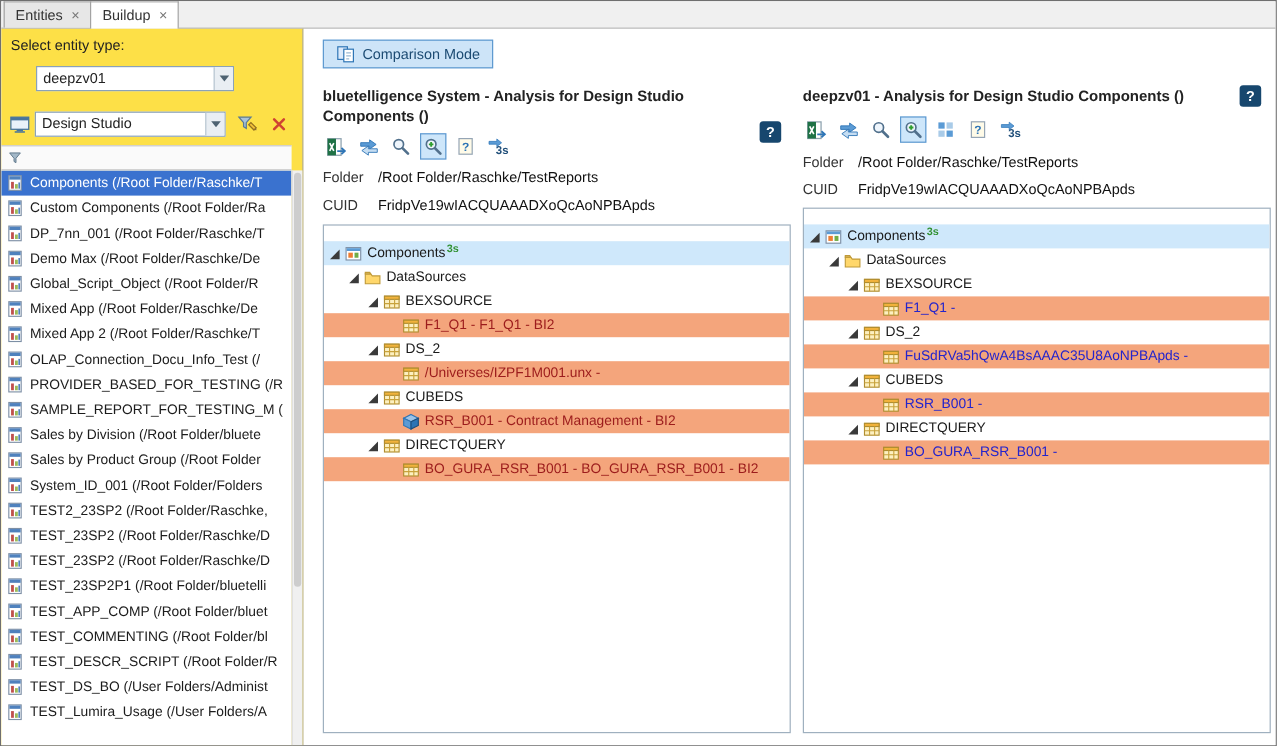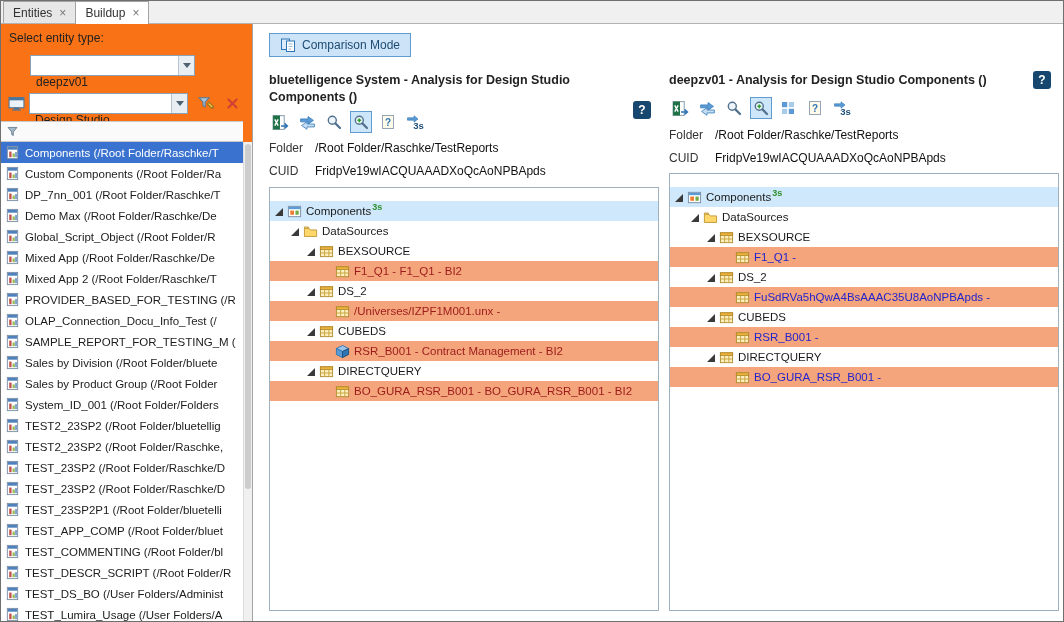--- a/index.html
+++ b/index.html
@@ -6,24 +6,24 @@
   body{margin:0;background:#e6e6e6;font-family:"Liberation Sans",sans-serif}
   .app{position:relative;width:1064px;height:622px;background:#fff;border:1px solid #6f6f6f;overflow:hidden;font-size:12px;color:#222}
 
   
   .tabbar{position:absolute;left:0;top:0;width:100%;height:23px;background:#f0f0f0;border-bottom:1px solid #b2b2b2;display:flex;align-items:center;padding-left:2px}
   .tab{display:inline-flex;align-items:center;gap:7px;height:22px;padding:0 9px;background:#e7e7e7;border:1px solid #a3a3a3;border-bottom:none;margin-right:-1px;color:#333;cursor:default}
   .tab.active{background:#fff;height:23px}
   .tab-close{color:#777;font-size:12px;line-height:1}
 
   
-  .sidebar{position:absolute;left:0;top:23px;bottom:0;width:252px;background:#f97316;border-right:1px solid #a3a3a3}
+  .sidebar{position:absolute;left:0;top:23px;bottom:0;width:252px;background:#fde047;border-right:1px solid #a3a3a3}
   .select-label{position:absolute;left:8px;top:7px;color:#222}
   .combo{position:absolute;height:21px;background:#fff;border:1px solid #8aa2b8;display:flex;align-items:stretch}
-  .combo-value{flex:1;padding:19px 5px;white-space:nowrap;overflow:hidden}
+  .combo-value{flex:1;padding:2px 5px;white-space:nowrap;overflow:hidden}
   .combo-btn{width:16px;background:#e9eef3;border-left:1px solid #b9c6d2;display:flex;align-items:center;justify-content:center}
   .caret{width:0;height:0;border-left:4px solid transparent;border-right:4px solid transparent;border-top:5px solid #4d6272}
   .combo1{left:29px;top:31px;width:165px}
   .combo2{left:28px;top:69px;width:159px}
   .etype-icon{position:absolute;left:6px;top:70px;width:18px;height:18px}
   .sbtn{position:absolute;top:68px;width:23px;height:23px;background:transparent;border:1px solid transparent;display:flex;align-items:center;justify-content:center}
   .sbtn.filter{left:194px}
   .sbtn.clear{left:220px}
   .filter-row{position:absolute;left:0;top:97px;right:9px;height:21px;background:#fafafa;border-top:1px solid #c9c9c9;border-bottom:1px solid #c9c9c9;display:flex;align-items:center;padding-left:5px}
   .list{position:absolute;left:0;top:118px;right:9px;bottom:0;background:#fff;overflow:hidden}
@@ -240,46 +240,46 @@
         <div class="lrow">
           <span class="licon ticon">
             <svg width="15" height="15" viewBox="0 0 16 16">
               <rect x="2.5" y="1.5" width="11" height="13" fill="#fff" stroke="#7d8fa5"></rect>
               <rect x="3" y="2" width="10" height="3" fill="#4f81bd"></rect>
               <rect x="4.5" y="7" width="2.5" height="6" fill="#c0504d"></rect>
               <rect x="8" y="9" width="2.5" height="4" fill="#9bbb59"></rect>
               <rect x="11" y="7.5" width="1.5" height="5.5" fill="#4f81bd"></rect>
             </svg>
           </span>
+          <span class="llabel">OLAP_Connection_Docu_Info_Test (/</span>
+        </div>
+
+        <div class="lrow">
+          <span class="licon ticon">
+            <svg width="15" height="15" viewBox="0 0 16 16">
+              <rect x="2.5" y="1.5" width="11" height="13" fill="#fff" stroke="#7d8fa5"></rect>
+              <rect x="3" y="2" width="10" height="3" fill="#4f81bd"></rect>
+              <rect x="4.5" y="7" width="2.5" height="6" fill="#c0504d"></rect>
+              <rect x="8" y="9" width="2.5" height="4" fill="#9bbb59"></rect>
+              <rect x="11" y="7.5" width="1.5" height="5.5" fill="#4f81bd"></rect>
+            </svg>
+          </span>
           <span class="llabel">PROVIDER_BASED_FOR_TESTING (/R</span>
         </div>
 
         <div class="lrow">
           <span class="licon ticon">
             <svg width="15" height="15" viewBox="0 0 16 16">
               <rect x="2.5" y="1.5" width="11" height="13" fill="#fff" stroke="#7d8fa5"></rect>
               <rect x="3" y="2" width="10" height="3" fill="#4f81bd"></rect>
               <rect x="4.5" y="7" width="2.5" height="6" fill="#c0504d"></rect>
               <rect x="8" y="9" width="2.5" height="4" fill="#9bbb59"></rect>
               <rect x="11" y="7.5" width="1.5" height="5.5" fill="#4f81bd"></rect>
             </svg>
           </span>
-          <span class="llabel">OLAP_Connection_Docu_Info_Test (/</span>
-        </div>
-
-        <div class="lrow">
-          <span class="licon ticon">
-            <svg width="15" height="15" viewBox="0 0 16 16">
-              <rect x="2.5" y="1.5" width="11" height="13" fill="#fff" stroke="#7d8fa5"></rect>
-              <rect x="3" y="2" width="10" height="3" fill="#4f81bd"></rect>
-              <rect x="4.5" y="7" width="2.5" height="6" fill="#c0504d"></rect>
-              <rect x="8" y="9" width="2.5" height="4" fill="#9bbb59"></rect>
-              <rect x="11" y="7.5" width="1.5" height="5.5" fill="#4f81bd"></rect>
-            </svg>
-          </span>
           <span class="llabel">SAMPLE_REPORT_FOR_TESTING_M (</span>
         </div>
 
         <div class="lrow">
           <span class="licon ticon">
             <svg width="15" height="15" viewBox="0 0 16 16">
               <rect x="2.5" y="1.5" width="11" height="13" fill="#fff" stroke="#7d8fa5"></rect>
               <rect x="3" y="2" width="10" height="3" fill="#4f81bd"></rect>
               <rect x="4.5" y="7" width="2.5" height="6" fill="#c0504d"></rect>
               <rect x="8" y="9" width="2.5" height="4" fill="#9bbb59"></rect>
@@ -308,32 +308,20 @@
               <rect x="2.5" y="1.5" width="11" height="13" fill="#fff" stroke="#7d8fa5"></rect>
               <rect x="3" y="2" width="10" height="3" fill="#4f81bd"></rect>
               <rect x="4.5" y="7" width="2.5" height="6" fill="#c0504d"></rect>
               <rect x="8" y="9" width="2.5" height="4" fill="#9bbb59"></rect>
               <rect x="11" y="7.5" width="1.5" height="5.5" fill="#4f81bd"></rect>
             </svg>
           </span>
           <span class="llabel">System_ID_001 (/Root Folder/Folders</span>
         </div>
 
-        <div class="lrow">
-          <span class="licon ticon">
-            <svg width="15" height="15" viewBox="0 0 16 16">
-              <rect x="2.5" y="1.5" width="11" height="13" fill="#fff" stroke="#7d8fa5"></rect>
-              <rect x="3" y="2" width="10" height="3" fill="#4f81bd"></rect>
-              <rect x="4.5" y="7" width="2.5" height="6" fill="#c0504d"></rect>
-              <rect x="8" y="9" width="2.5" height="4" fill="#9bbb59"></rect>
-              <rect x="11" y="7.5" width="1.5" height="5.5" fill="#4f81bd"></rect>
-            </svg>
-          </span>
-          <span class="llabel">TEST2_23SP2 (/Root Folder/bluetellig</span>
-        </div>
 
         <div class="lrow">
           <span class="licon ticon">
             <svg width="15" height="15" viewBox="0 0 16 16">
               <rect x="2.5" y="1.5" width="11" height="13" fill="#fff" stroke="#7d8fa5"></rect>
               <rect x="3" y="2" width="10" height="3" fill="#4f81bd"></rect>
               <rect x="4.5" y="7" width="2.5" height="6" fill="#c0504d"></rect>
               <rect x="8" y="9" width="2.5" height="4" fill="#9bbb59"></rect>
               <rect x="11" y="7.5" width="1.5" height="5.5" fill="#4f81bd"></rect>
             </svg>

